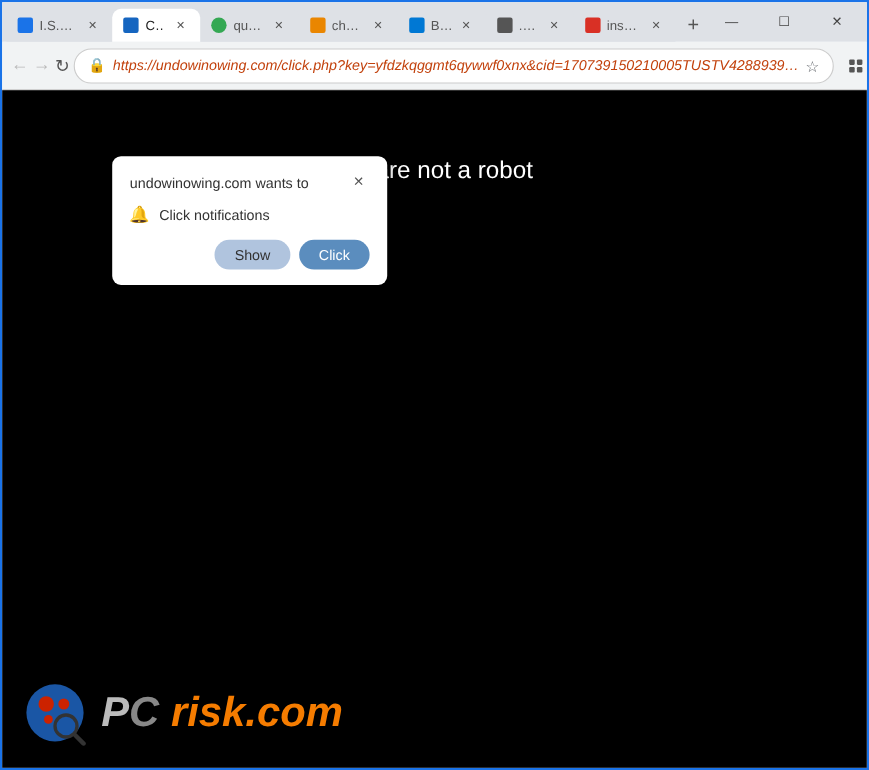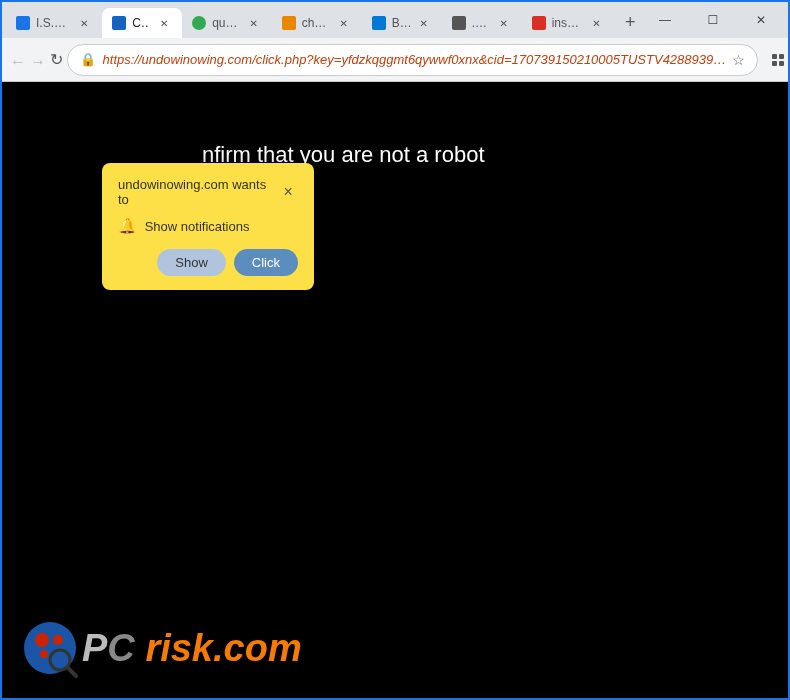--- a/index.html
+++ b/index.html
@@ -150,27 +150,26 @@
       font-size: 22px;
       font-weight: normal;
       white-space: nowrap;
     }
 
     
     .notification-popup {
       position: absolute;
       top: 60px;
       left: 100px;
-      width: 212px;
-      background: #fde047;
+      width: 250px;
+      background: #ffffff;
       border-radius: 8px;
       box-shadow: 0 4px 20px rgba(0,0,0,0.35);
       padding: 14px 16px 14px 16px;
       z-index: 10;
-      margin-top: 21px;
     }
     .popup-header {
       display: flex;
       align-items: center;
       justify-content: space-between;
       margin-bottom: 10px;
     }
     .popup-title { font-size: 13px; color: #333; font-weight: 500; }
     .popup-close {
       width: 20px; height: 20px;
@@ -201,21 +200,21 @@
     .btn-allow { background: #b0c4de; color: #333; }
     .btn-block { background: #5b8dbe; color: #fff; }
 
     
     .watermark {
       position: absolute;
       bottom: 20px;
       left: 20px;
       display: flex;
       align-items: center;
-      gap: 0;
+      gap: 10px;
     }
     .watermark-logo {
       width: 60px;
       height: 60px;
     }
     .watermark-text {
       font-size: 36px;
       font-weight: bold;
       font-style: italic;
     }
@@ -309,21 +308,21 @@
 
     <div class="page-text">nfirm that you are not a robot</div>
 
     <div class="notification-popup">
       <div class="popup-header">
         <span class="popup-title">undowinowing.com wants to</span>
         <div class="popup-close">×</div>
       </div>
       <div class="popup-notification-row">
         <span class="bell-icon">🔔</span>
-        <span class="popup-notification-text">Show notifications</span>
+        <span class="popup-notification-text">Click notifications</span>
       </div>
       <div class="popup-buttons">
         <button class="popup-btn btn-allow">Show</button>
         <button class="popup-btn btn-block">Click</button>
       </div>
     </div>
 
     <div class="watermark">
 
       <svg class="watermark-logo" width="60" height="60" viewBox="0 0 60 60">

